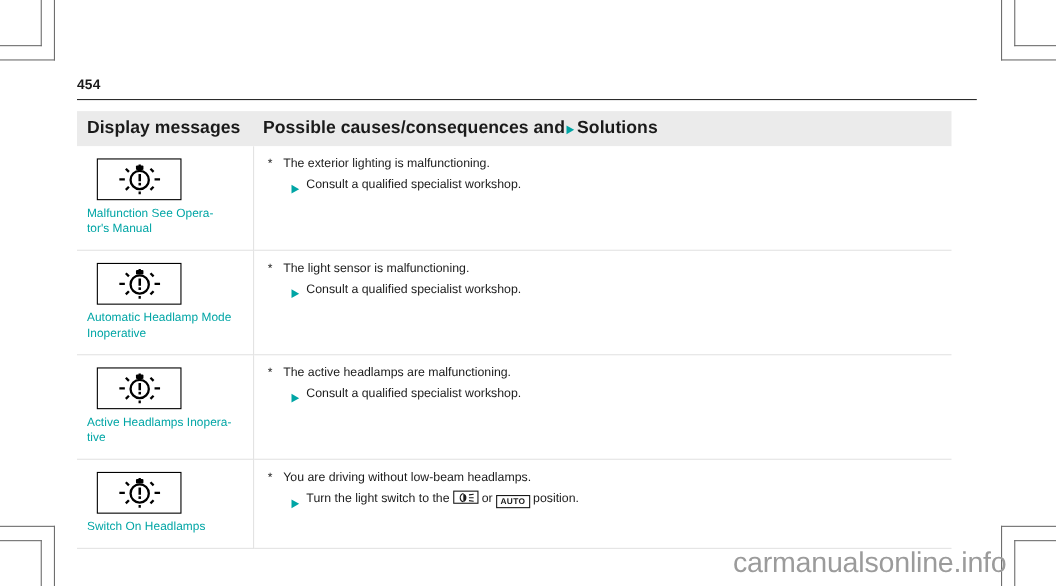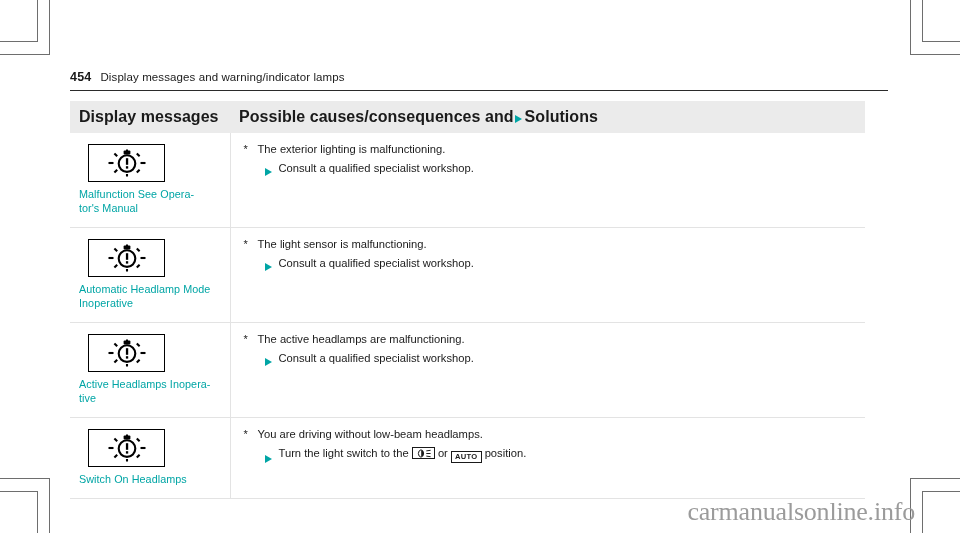--- a/index.html
+++ b/index.html
@@ -171,39 +171,38 @@
   }
 
   
   .watermark {
     position: absolute;
     right: 45px;
     bottom: 6px;
     font-size: 26px;
     color: #9b9b9b;
     letter-spacing: -0.2px;
-    font-family: Liberation Serif, serif;
+    font-family: Liberation Sans, sans-serif;
     white-space: nowrap;
   }
 </style>
 </head>
 <body>
 
 <div class="cropmark cm-tl-a"></div>
 <div class="cropmark cm-tl-b"></div>
 <div class="cropmark cm-tr-a"></div>
 <div class="cropmark cm-tr-b"></div>
 <div class="cropmark cm-bl-a"></div>
 <div class="cropmark cm-bl-b"></div>
 <div class="cropmark cm-br-a"></div>
 <div class="cropmark cm-br-b"></div>
 
 <div class="runhead">
   <span class="pageno">454</span>
-  <span class="headtitle">Display messages and warning/indicator lamps</span>
 </div>
 
 <table class="msgtable">
   <colgroup>
       <col class="col-left">
       <col class="col-right">
     </colgroup>
   <thead>
     <tr>
       <th>Display messages</th>

